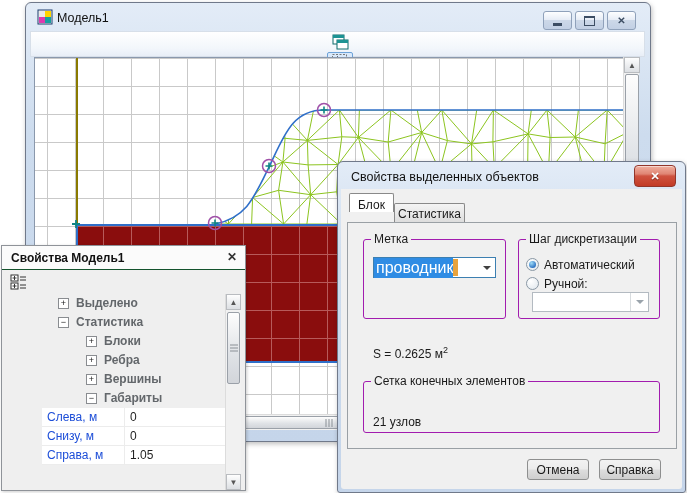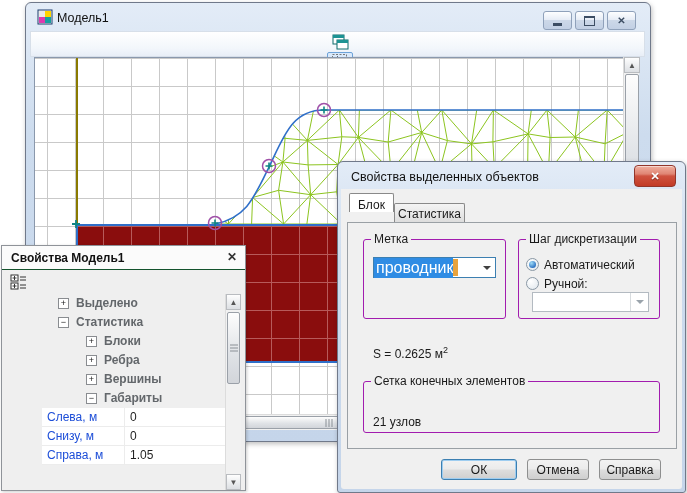--- a/index.html
+++ b/index.html
@@ -374,17 +374,16 @@
         </span>
     </div>
 
     <span class="static-txt" style="left:32px;top:156px;"><span>S = 0.2625 м</span><sup>2</sup></span>
 
     <div class="group" style="left:22px;top:192px;width:297px;height:52px;">
       <span class="group-label">Сетка конечных элементов</span>
     </div>
     <span class="static-txt" style="left:32px;top:226px;">21 узлов</span>
 
-    <span class="dlg-btn default" style="left:100px;top:270px;width:76px;">ОК</span>
     <span class="dlg-btn" style="left:186px;top:270px;width:62px;">Отмена</span>
     <span class="dlg-btn" style="left:258px;top:270px;width:62px;">Справка</span>
   </div>
 </div>
 
 </body></html>

